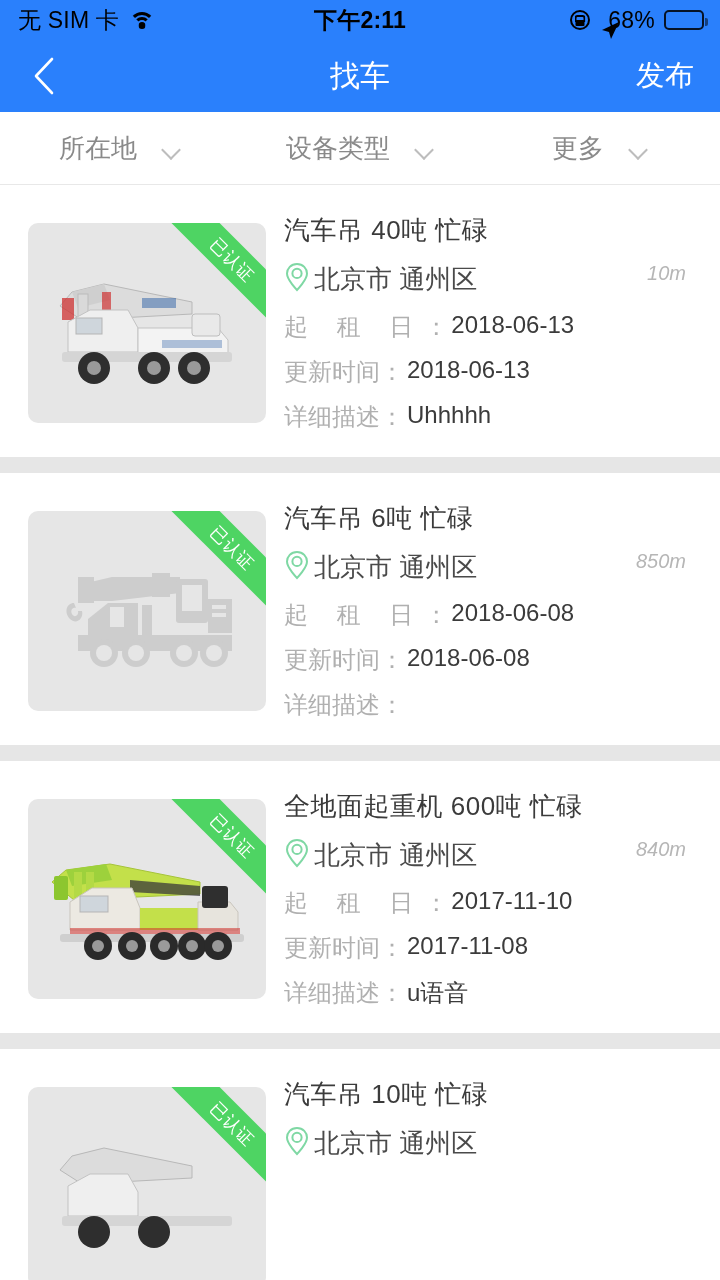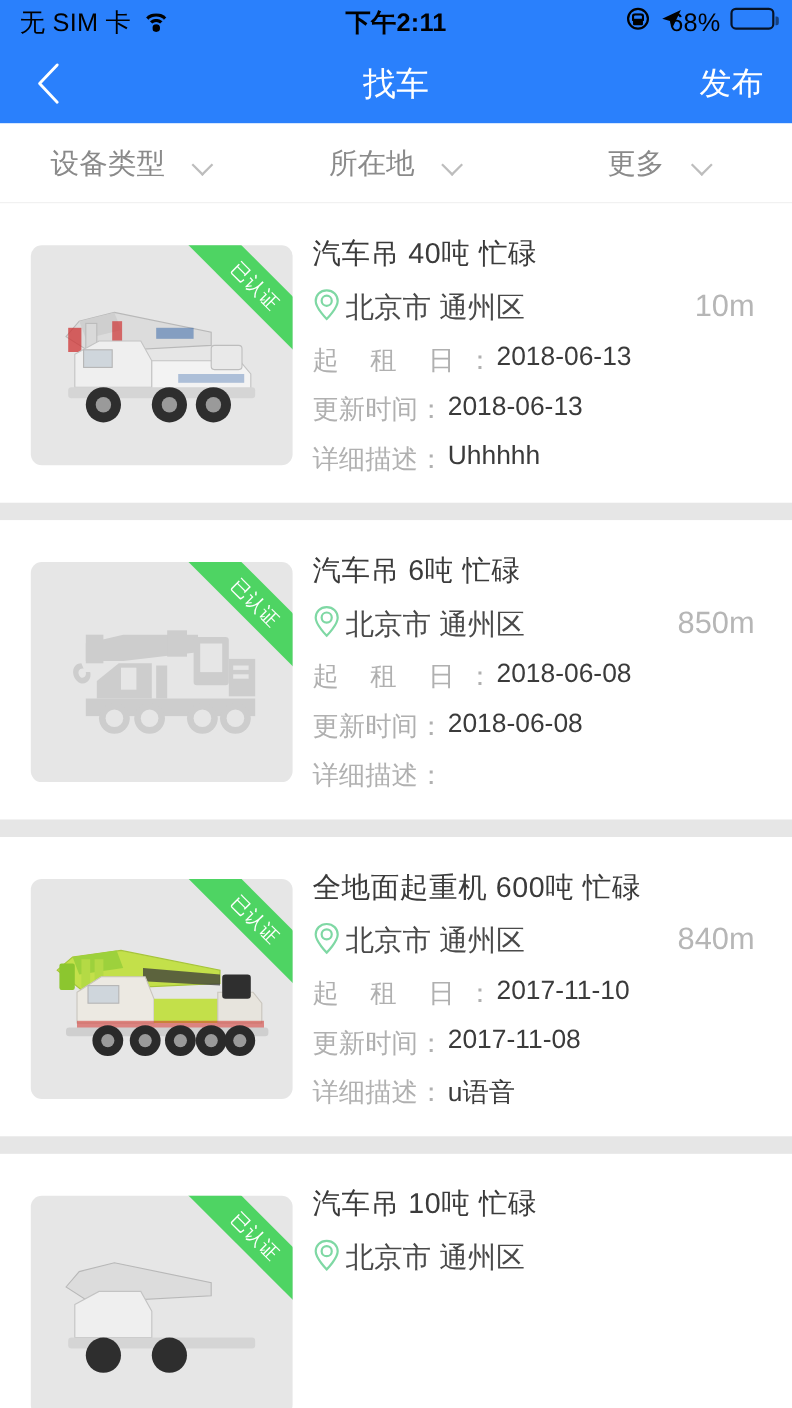--- a/index.html
+++ b/index.html
@@ -12,21 +12,21 @@
   .screen { position:relative; width:720px; height:1280px; background:#fff; }
 
   
   .statusbar{
     height:40px; background:#2a80fc; color:#000;
     display:flex; align-items:center; position:relative;
     font-size:23px; letter-spacing:0.2px;
   }
   .sb-left{ position:absolute; left:18px; display:flex; align-items:center; gap:10px; }
   .sb-center{ position:absolute; left:0; right:0; text-align:center; font-weight:700; font-size:23px;}
-  .sb-right{ position:absolute; right:16px; display:flex; gap:9px; }
+  .sb-right{ position:absolute; right:16px; display:flex; align-items:center; gap:9px; }
   .wifi-icon{ width:26px; height:19px; position:relative; display:inline-block; }
   .wifi-icon i{ position:absolute; border:3px solid #000; border-bottom-color:transparent;
     border-left-color:transparent; border-right-color:transparent; border-radius:50%; left:50%; transform:translateX(-50%);}
   .wifi-icon i:nth-child(1){ width:26px; height:26px; top:1px;}
   .wifi-icon i:nth-child(2){ width:16px; height:16px; top:6px;}
   .wifi-icon i:nth-child(3){ width:7px;  height:7px;  top:11px; border-bottom-color:#000; background:#000; border-radius:50%;}
   .lock-icon{ width:20px; height:20px; border:2.4px solid #000; border-radius:50%; position:relative;}
   .lock-icon::before{ content:""; position:absolute; left:50%; top:3px; transform:translateX(-50%);
     width:7px; height:5px; border:2px solid #000; border-bottom:none; border-radius:3px 3px 0 0;}
   .lock-icon::after{ content:""; position:absolute; left:50%; top:8px; transform:translateX(-50%);
@@ -79,21 +79,21 @@
   }
   .thumb .art{ position:absolute; inset:0; display:flex; align-items:center; justify-content:center;}
   .thumb .art svg{ display:block; }
 
   .info{ flex:1; padding-left:18px; padding-top:4px; }
   .title{ font-size:26px; color:#3b3b3b; letter-spacing:.5px; margin-bottom:14px; white-space:nowrap;}
   .locrow{ display:flex; align-items:flex-start; margin-bottom:14px; }
   .pin{ width:26px; height:30px; flex:0 0 26px; margin-right:4px; }
   .pin svg{ display:block; }
   .loctext{ font-size:26px; color:#4a4a4a; }
-  .dist{ margin-left:auto; font-size:28px; color:#b6b6b6; padding-right:4px;}
+  .dist{ margin-left:auto; font-size:20px; color:#b6b6b6; padding-right:4px;font-style:italic;}
   .row{ display:flex; align-items:flex-start; margin-bottom:13px; font-size:24px; }
   .lab{ color:#b0b0b0; white-space:nowrap; }
   .lab.spread{ letter-spacing:11px; }
   .colon{ color:#b0b0b0; margin:0 3px 0 0; }
   .val{ color:#3b3b3b; }
 </style>
 </head>
 <body>
 
 <div class="screen">
@@ -127,25 +127,25 @@
       <svg width="22" height="38" viewBox="0 0 22 38">
         <path d="M19 2 L3 19 L19 36" fill="none" stroke="#fff" stroke-width="2.6" stroke-linecap="round" stroke-linejoin="round"></path>
       </svg>
     </div>
     <div class="nav-title">找车</div>
     <div class="nav-action">发布</div>
   </div>
 
   <div class="filterbar">
     <div class="filter-item">
+      <span class="filter-label">所在地</span>
+      <span class="chev"></span>
+    </div>
+    <div class="filter-item">
       <span class="filter-label">设备类型</span>
-      <span class="chev"></span>
-    </div>
-    <div class="filter-item">
-      <span class="filter-label">所在地</span>
       <span class="chev"></span>
     </div>
     <div class="filter-item">
       <span class="filter-label">更多</span>
       <span class="chev"></span>
     </div>
   </div>
 
   <div class="list">
 

